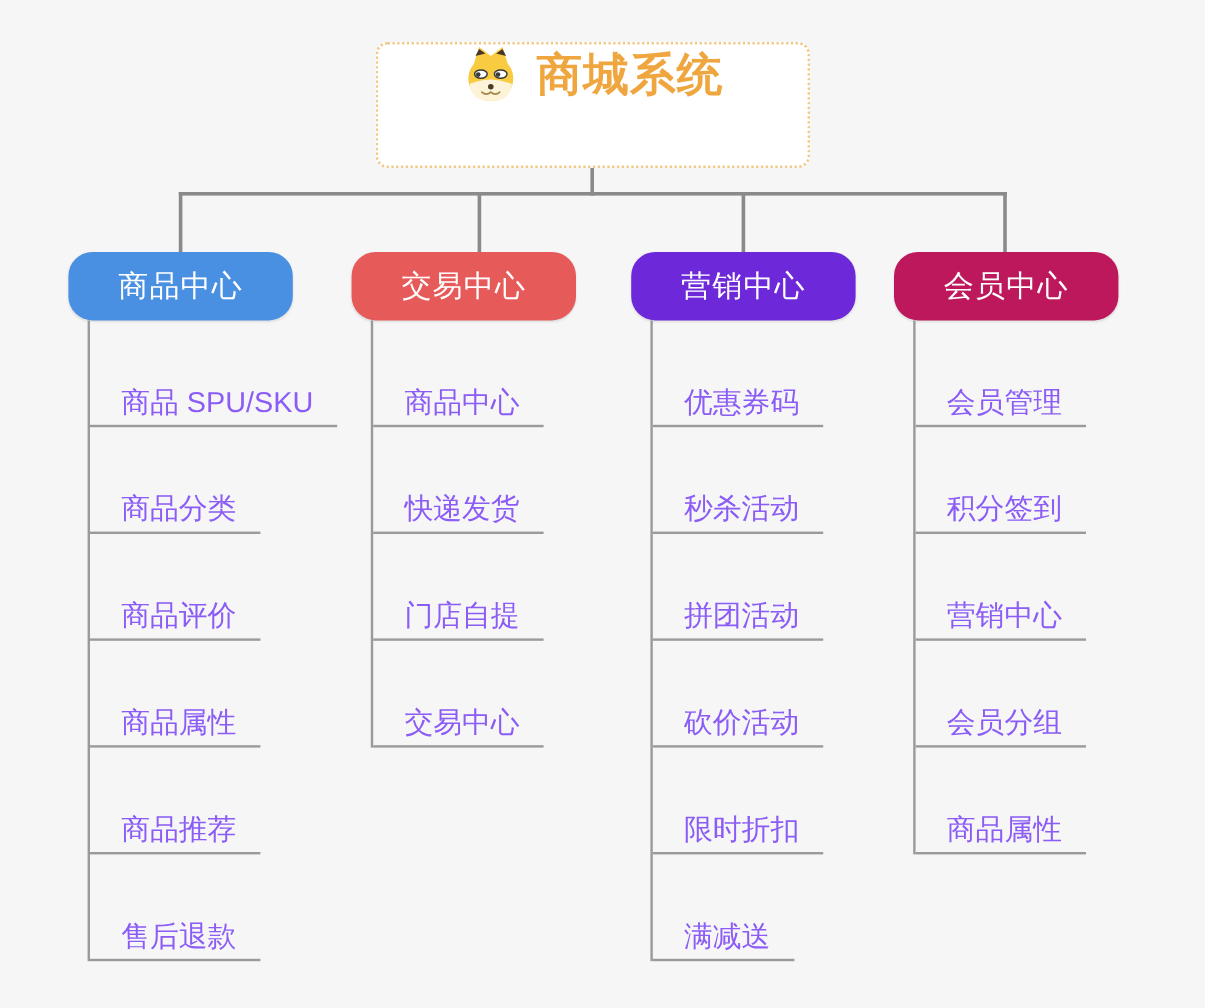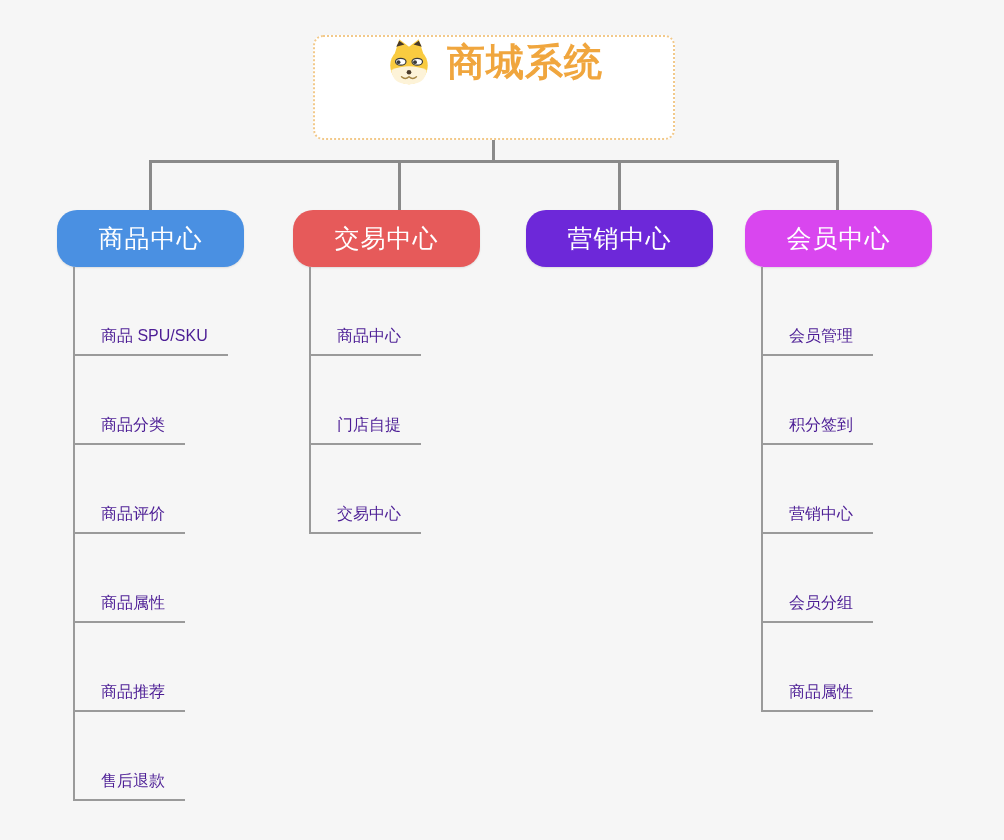--- a/index.html
+++ b/index.html
@@ -45,21 +45,21 @@
   .leaves{
     margin-left:16px;
     border-left:2px solid #9a9a9a;
     width:fit-content;
   }
   .leaf{
     display:table;              
     white-space:nowrap;
     padding:57px 20px 6px 26px;
     border-bottom:2px solid #9a9a9a;
-    font-size:16px;line-height:24px;color:#4c1d95;
+    font-size:24px;line-height:24px;color:#8b5cf6;
   }
 </style>
 </head>
 <body>
 
 <div class="canvas">
 
   <div class="root-node">
     <svg class="doge" viewBox="0 0 64 64" aria-hidden="true">
 
@@ -101,31 +101,40 @@
           <div class="leaf">商品属性</div>
           <div class="leaf">商品推荐</div>
           <div class="leaf">售后退款</div>
         </div>
   </div>
 
   <div class="column col-1">
     <div class="branch" style="background: rgb(230, 90, 90);">交易中心</div>
     <div class="leaves">
           <div class="leaf">商品中心</div>
+          <div class="leaf">快递发货</div>
           <div class="leaf">门店自提</div>
           <div class="leaf">交易中心</div>
         </div>
   </div>
 
   <div class="column col-2">
     <div class="branch" style="background: #6d28d9;">营销中心</div>
+    <div class="leaves">
+          <div class="leaf">优惠券码</div>
+          <div class="leaf">秒杀活动</div>
+          <div class="leaf">拼团活动</div>
+          <div class="leaf">砍价活动</div>
+          <div class="leaf">限时折扣</div>
+          <div class="leaf">满减送</div>
+        </div>
   </div>
 
   <div class="column col-3">
-    <div class="branch" style="background: #d946ef;">会员中心</div>
+    <div class="branch" style="background: #be185d;">会员中心</div>
     <div class="leaves">
           <div class="leaf">会员管理</div>
           <div class="leaf">积分签到</div>
           <div class="leaf">营销中心</div>
           <div class="leaf">会员分组</div>
           <div class="leaf">商品属性</div>
         </div>
   </div>
 </div>
 

